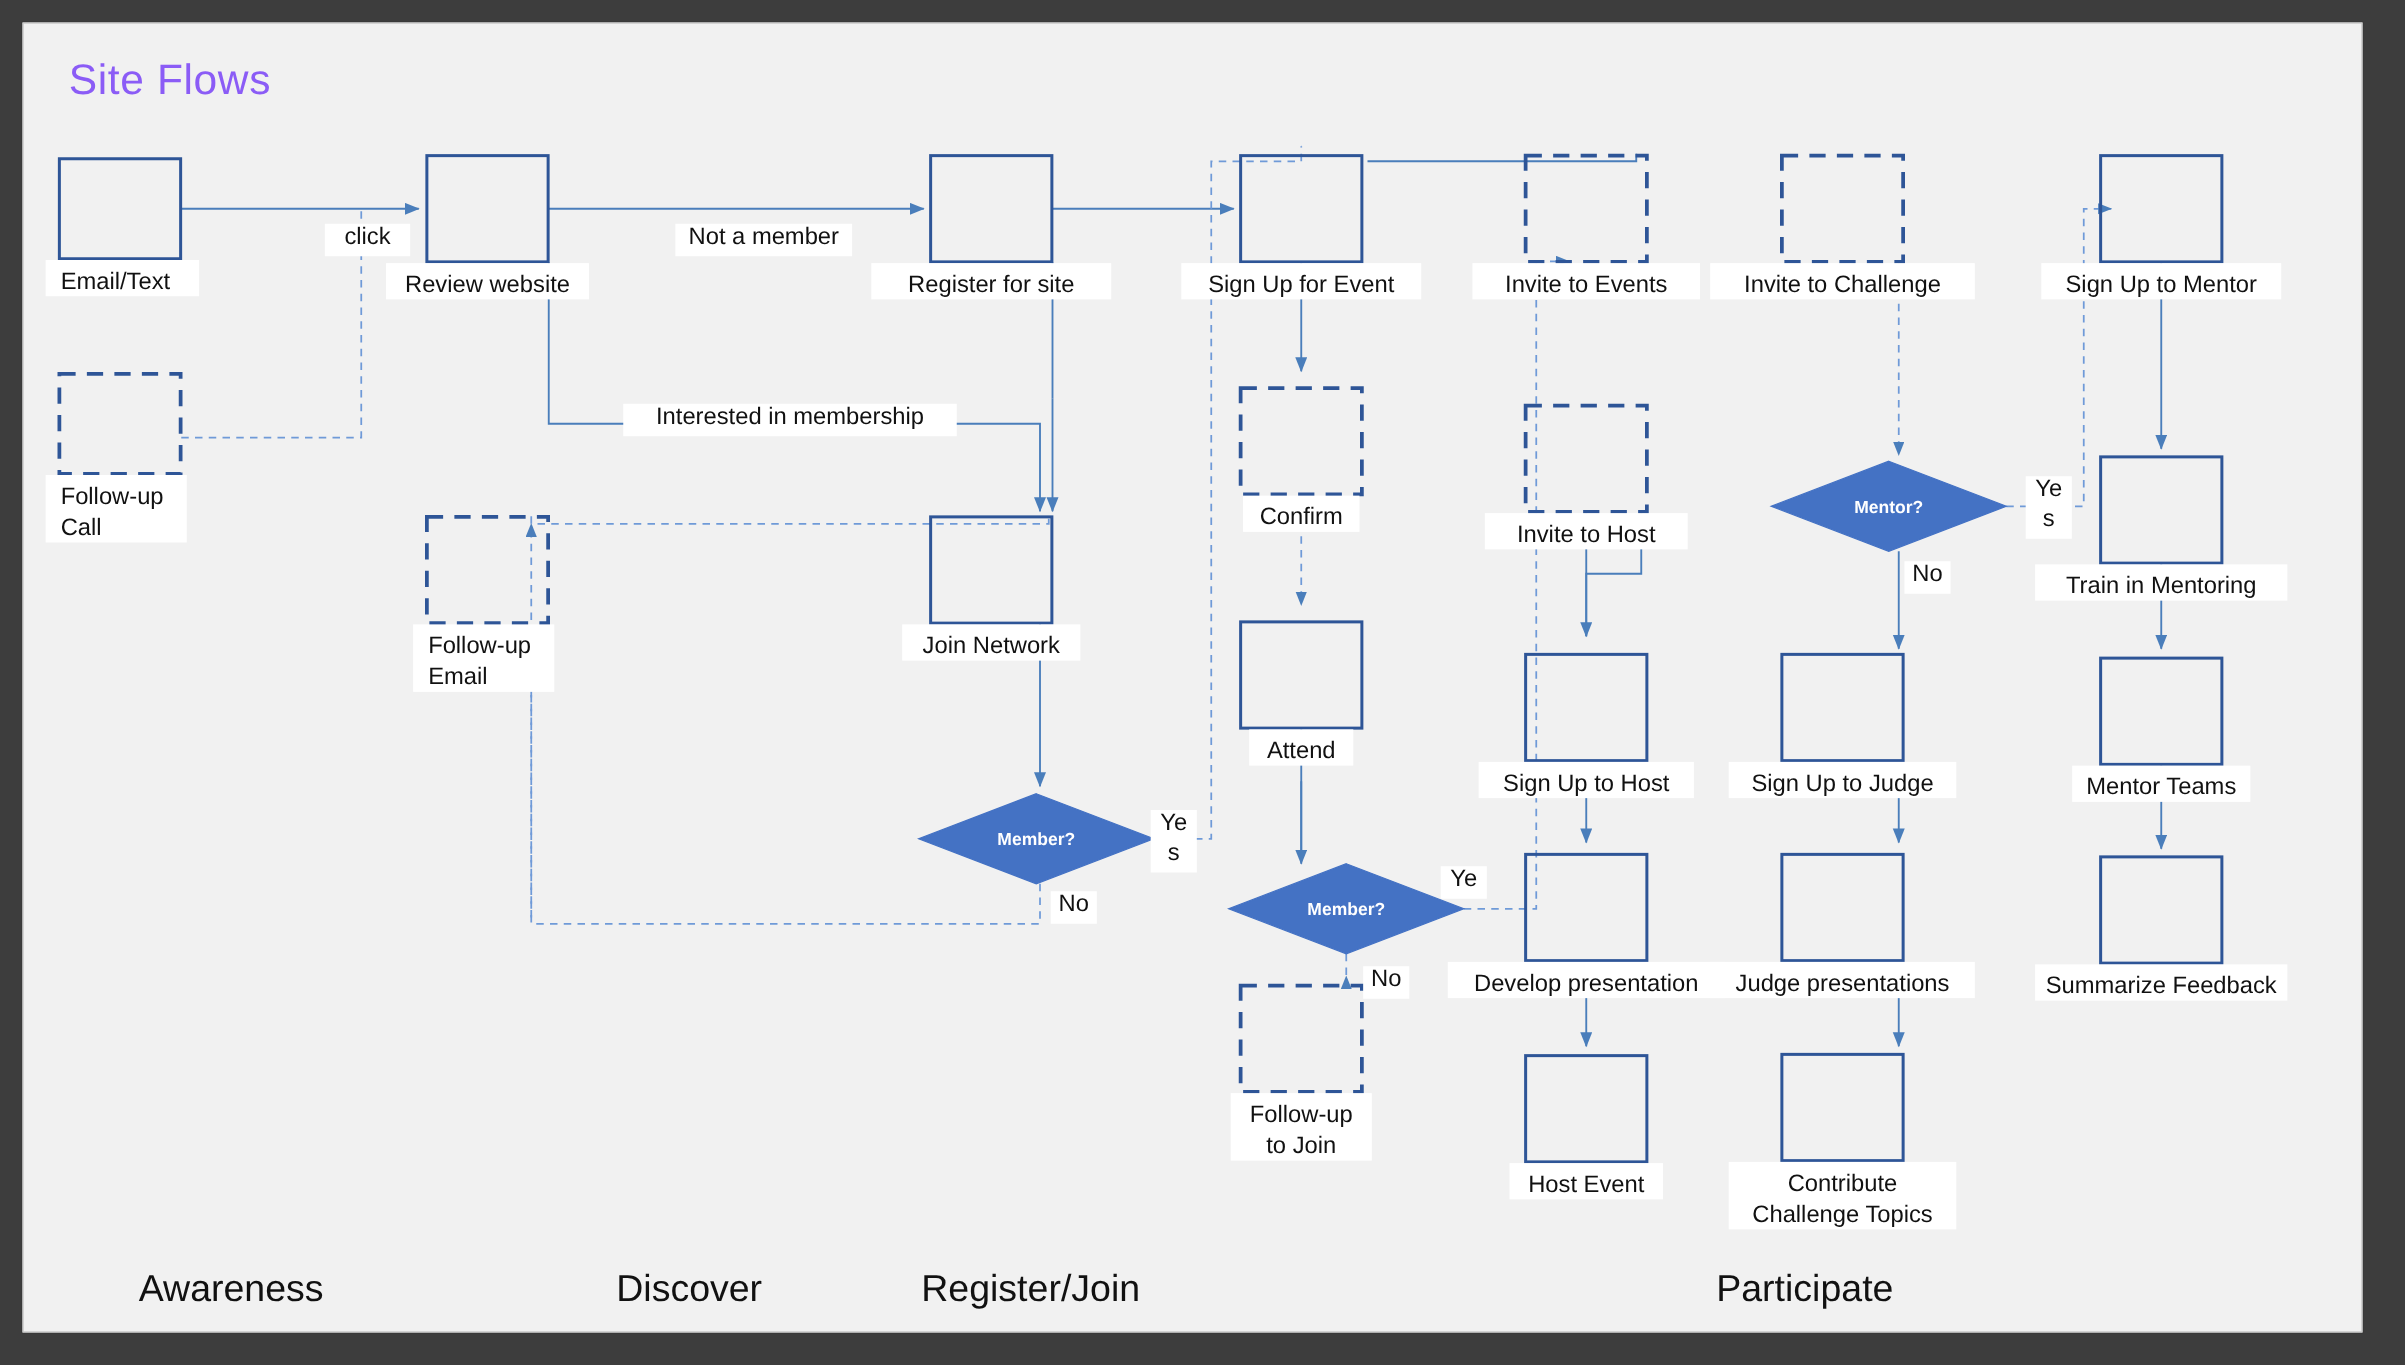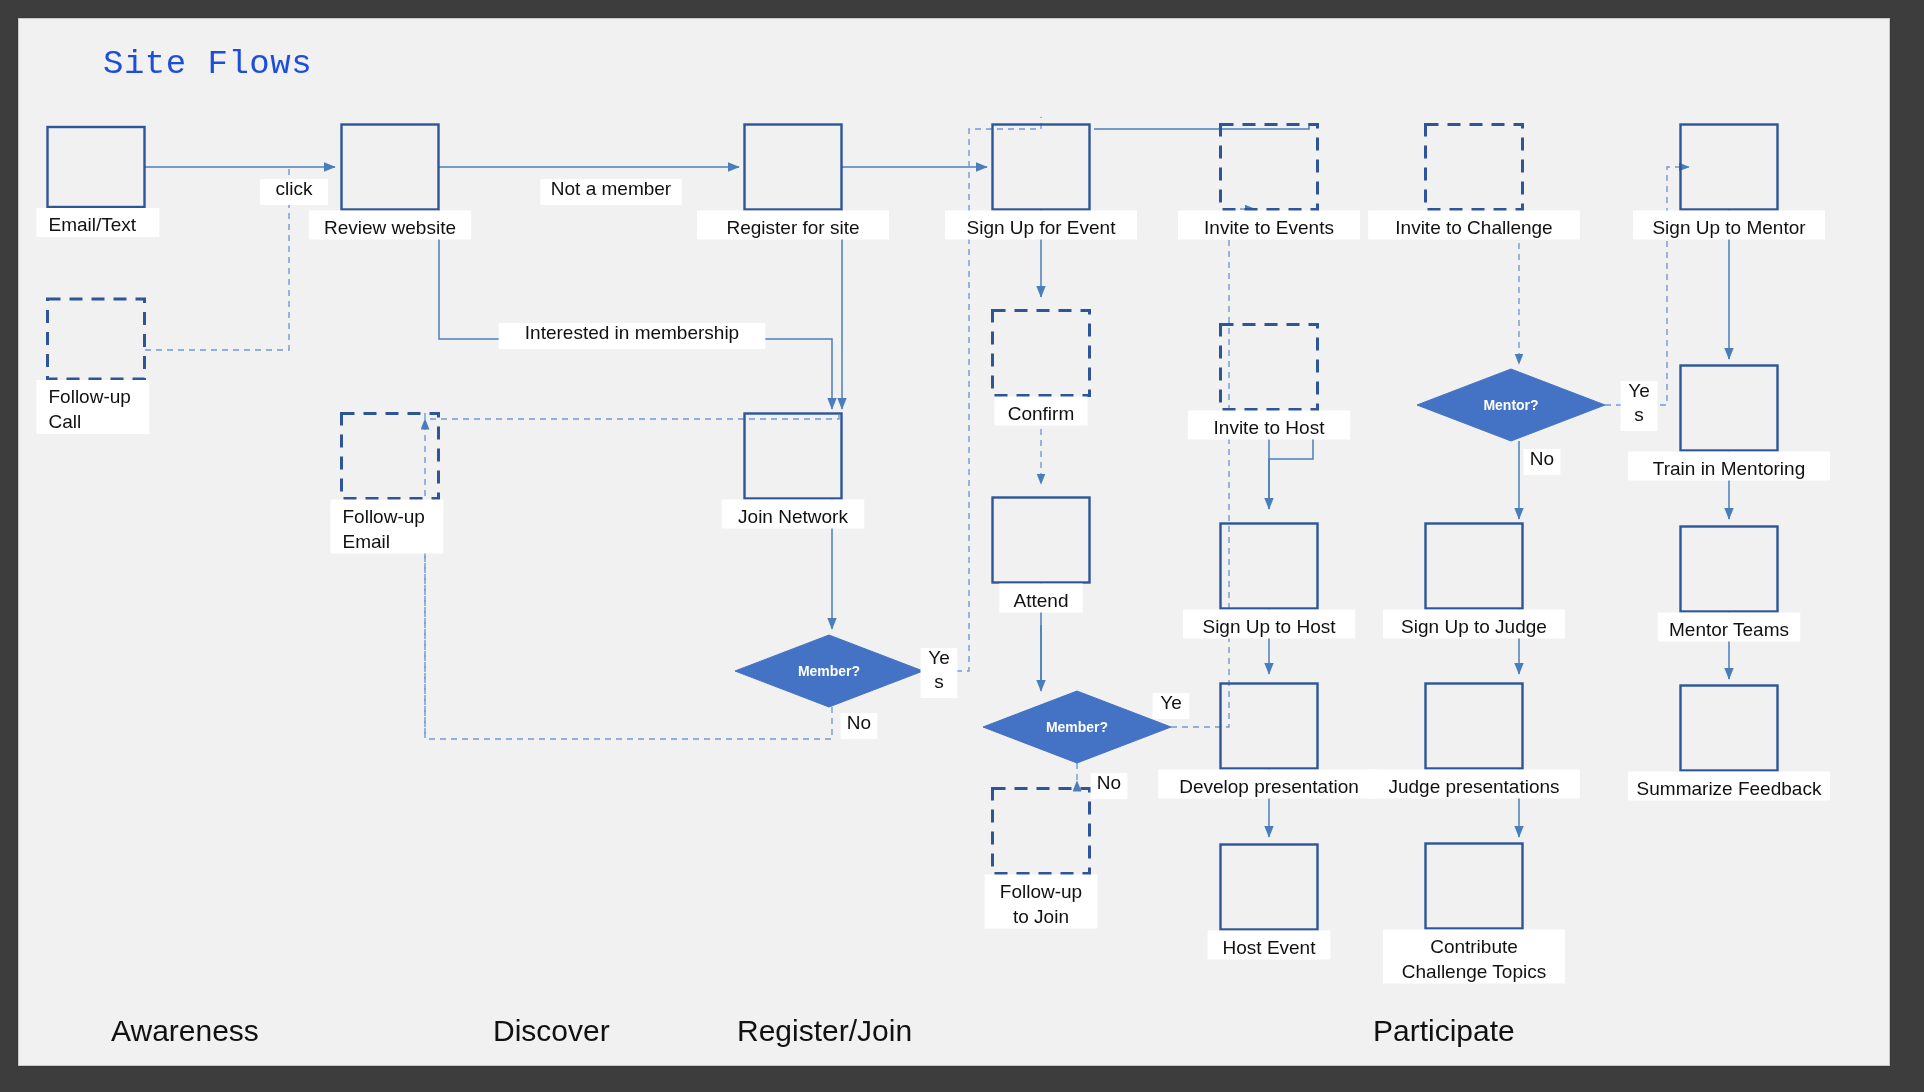--- a/index.html
+++ b/index.html
@@ -1,20 +1,20 @@
 <!DOCTYPE html>
 <html><head>
 <meta charset="utf-8">
 <style>
   html,body{margin:0;padding:0;background:#3d3d3d;}
   body{width:1924px;height:1092px;overflow:hidden;font-family:"Liberation Sans",sans-serif;}
   #frame{position:absolute;left:18px;top:18px;width:1870px;height:1046px;background:#f1f1f1;
          border:1px solid #c9c9c9;box-shadow:0 0 0 1px rgba(0,0,0,.05);}
-  #title{position:absolute;left:36px;top:26px;font-size:34px;color:#1d4ed8;
-         font-family:Liberation Mono, monospace;font-weight:300;letter-spacing:.5px;margin-left:48px;}
+  #title{position:absolute;left:36px;top:26px;font-size:34px;color:#8b5cf6;
+         font-family:Liberation Sans, sans-serif;font-weight:300;letter-spacing:.5px;}
   svg{position:absolute;left:0;top:0;}
   .nodeLabel{font-family:"Liberation Sans",sans-serif;font-size:19px;fill:#111;}
   .edgeLabel{font-family:"Liberation Sans",sans-serif;font-size:19px;fill:#111;}
   .decLabel{font-family:"Liberation Sans",sans-serif;font-size:14px;fill:#ffffff;font-weight:bold;}
   .phaseLabel{font-family:"Liberation Sans",sans-serif;font-size:30px;fill:#111;}
   .lblbg{fill:#ffffff;}
 </style>
 </head>
 <body>
 

